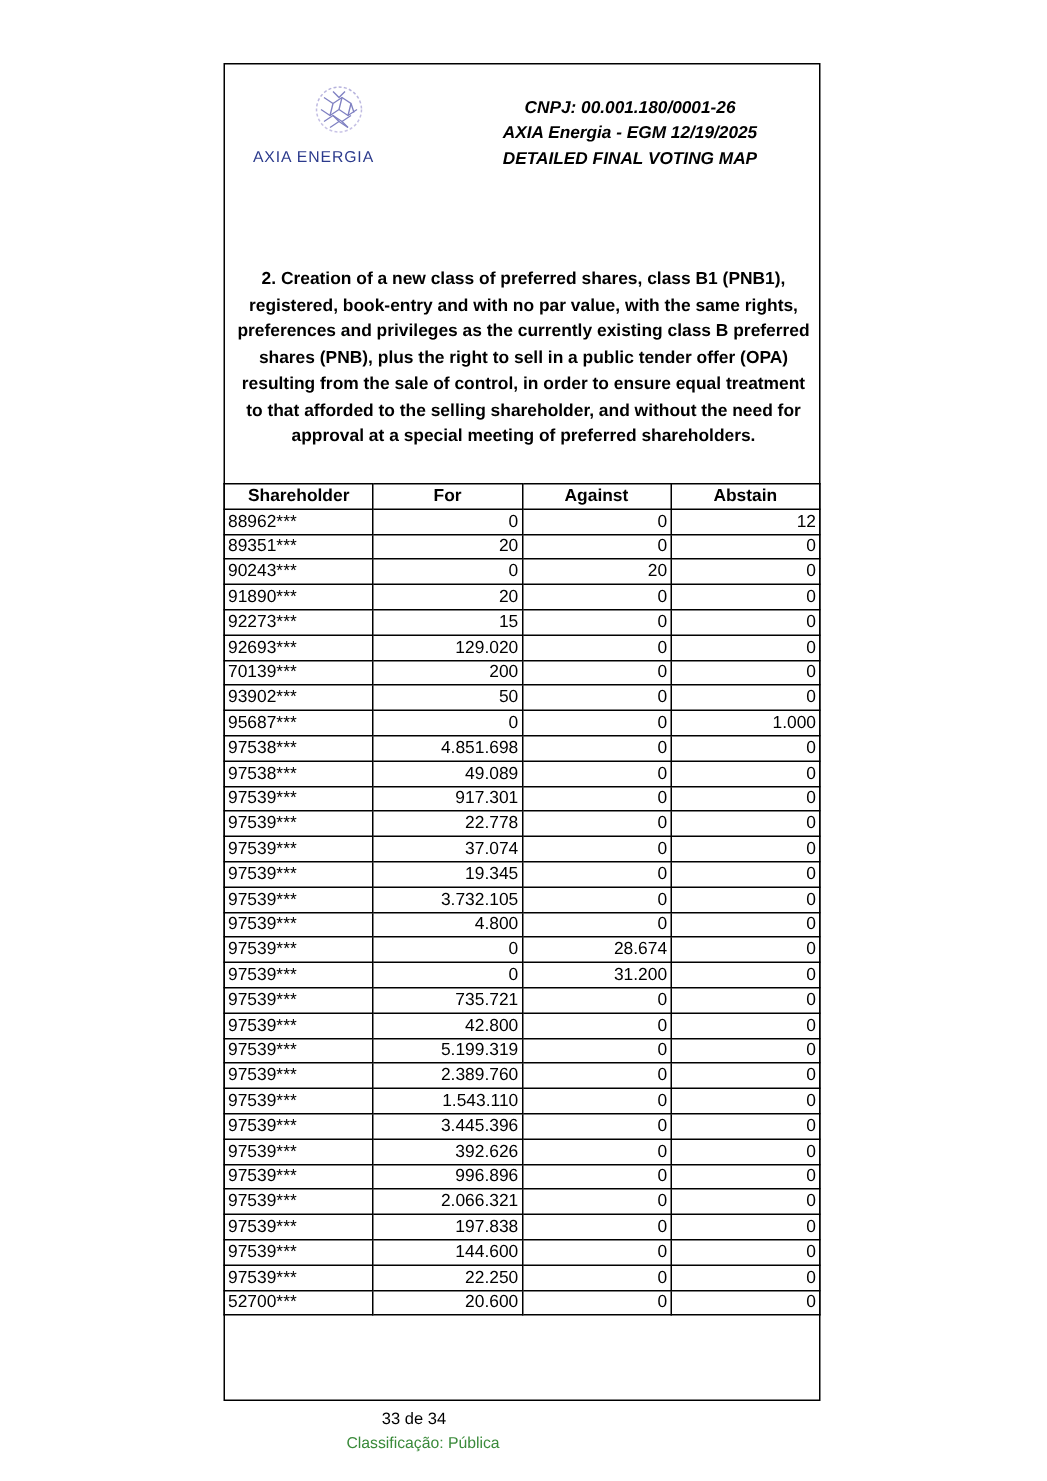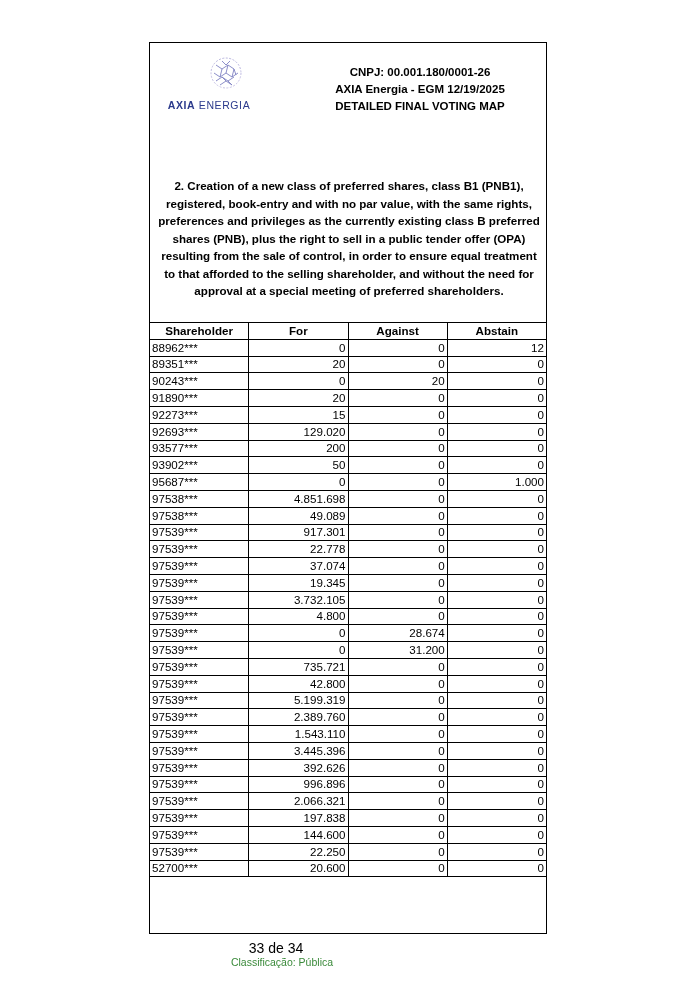--- a/index.html
+++ b/index.html
@@ -2,29 +2,29 @@
 <html><head>
 <meta charset="utf-8">
 <style>
   html, body { margin: 0; padding: 0; background: #ffffff; }
   body { width: 698px; height: 987px; position: relative; font-family: "Liberation Sans", sans-serif; color: #000; }
   .frame { position: absolute; left: 149px; top: 42px; width: 398px; height: 892px; border: 1.5px solid #000; box-sizing: border-box; }
   .header { position: absolute; left: 0; top: 0; width: 100%; height: 280px; }
   .logo { position: absolute; left: 14px; top: 8px; width: 90px; height: 62px; }
   .logo svg { position: absolute; left: 42px; top: 4px; }
   .logo-text { position: absolute; left: 0; top: 48px; width: 100%; text-align: center; font-size: 10.5px; letter-spacing: 0.6px; color: #2b3a8c; white-space: nowrap; }
-  .logo-text b { font-weight: bold; }
-  .meta { position: absolute; left: 150px; top: 21px; width: 240px; text-align: center; font-weight: bold; font-size: 11.5px; line-height: 17px; }
+  .logo-text b { font-weight: normal; }
+  .meta { position: absolute; left: 150px; top: 21px; width: 240px; text-align: center; font-weight: bold; font-size: 11.5px; line-height: 17px; font-style: italic; }
   .item-text { position: absolute; left: 6px; top: 134px; width: 386px; text-align: center; font-weight: bold; font-size: 11.6px; line-height: 17.5px; }
   table { position: absolute; left: -1px; top: 279px; width: 398px; border-collapse: collapse; table-layout: fixed; font-size: 11.6px; border-radius: 25px; }
   th, td { border: 1.2px solid #000; height: 15.8px; padding: 0 2px; line-height: 14px; }
   th { font-weight: bold; text-align: center; }
   td.sh { text-align: left; }
   td.num { text-align: right; }
-  .footer-page { position: absolute; top: 940px; left: 0; width: 552px; text-align: center; font-size: 14px; }
+  .footer-page { position: absolute; top: 940px; left: 0; width: 552px; text-align: center; font-size: 11px; }
   .footer-class { position: absolute; top: 956px; left: 0; width: 564px; text-align: center; font-size: 10.5px; color: #3a8a3a; }
 </style>
 </head>
 <body>
 
 <div class="frame">
   <div class="header">
     <div class="logo">
       <svg width="40" height="40" viewBox="0 0 40 40">
         <defs>
@@ -102,21 +102,21 @@
           <td class="num">0</td>
           <td class="num">0</td>
         </tr>
         <tr>
           <td class="sh">92693***</td>
           <td class="num">129.020</td>
           <td class="num">0</td>
           <td class="num">0</td>
         </tr>
         <tr>
-          <td class="sh">93577***</td>
+          <td class="sh">70139***</td>
           <td class="num">200</td>
           <td class="num">0</td>
           <td class="num">0</td>
         </tr>
         <tr>
           <td class="sh">93902***</td>
           <td class="num">50</td>
           <td class="num">0</td>
           <td class="num">0</td>
         </tr>

